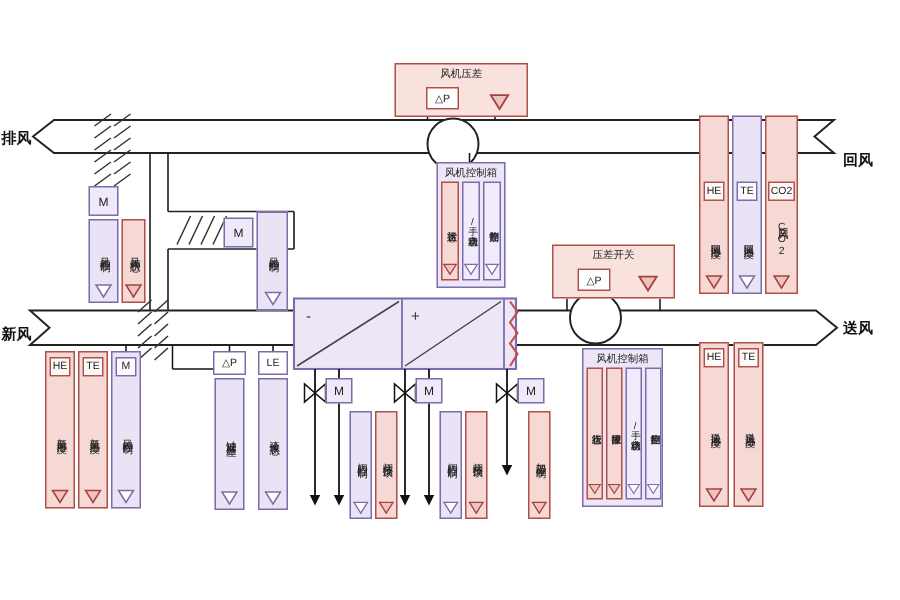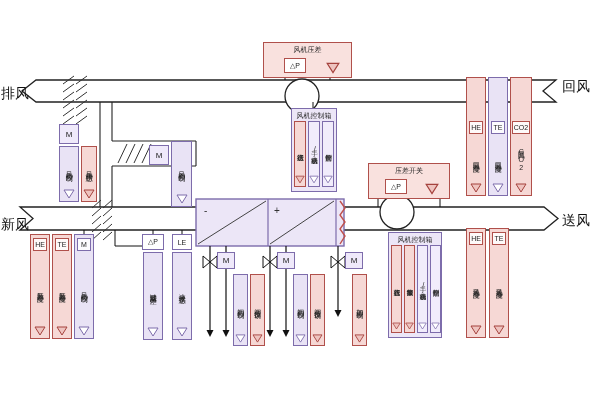--- a/index.html
+++ b/index.html
@@ -1,20 +1,20 @@
 <!DOCTYPE html>
 <html><head>
 <meta charset="utf-8">
 <style>
   *{margin:0;padding:0;box-sizing:border-box}
   html,body{background:#fff}
   body{font-family:"Liberation Sans",sans-serif;color:#222}
   .stage{position:relative;width:600px;height:400px;background:#fff;overflow:hidden}
   .bg{position:absolute;left:0;top:0}
-  .duct-label{position:absolute;font-size:14px;font-weight:normal;color:#111;white-space:nowrap}
+  .duct-label{position:absolute;font-size:10px;font-weight:bold;color:#111;white-space:nowrap}
   .strip{position:absolute;border:1px solid;display:flex;flex-direction:column;align-items:center;padding:2px 0}
   .strip.pink{background:#f6d8d5;border-color:#b0504b}
   .strip.lav{background:#e9e3f5;border-color:#7d6cab}
   .vtext{writing-mode:vertical-rl;text-orientation:upright;font-size:7px;line-height:1.05;letter-spacing:1px;color:#222;flex:1;display:flex;align-items:center;justify-content:center}
   .tagbox{font-size:7px;line-height:1;border:1px solid;background:rgba(255,255,255,.85);padding:2px 1px;min-width:14px;text-align:center;margin:1px 0 2px}
   .strip.pink .tagbox{border-color:#b0504b}
   .strip.lav .tagbox{border-color:#7d6cab}
   .tri{flex:none;margin-top:2px}
   .tri polygon{stroke-width:1}
   .tri.red polygon{fill:#eec3bf;stroke:#a5423d}
@@ -137,21 +137,21 @@
       <line x1="115" y1="246" x2="142" y2="246"></line>
       <line x1="153" y1="230" x2="153" y2="234"></line>
       <line x1="182" y1="230" x2="182" y2="234"></line>
       <line x1="378" y1="199" x2="378" y2="207"></line>
       <line x1="440" y1="199" x2="440" y2="207"></line>
       <line x1="84" y1="230" x2="84" y2="234"></line>
     </g>
   </svg>
 
   <div class="duct-label" style="left:1px;top:85px">排风</div>
-  <div class="duct-label" style="left:562px;top:78px">回风</div>
+  <div class="duct-label" style="left:562px;top:100px">回风</div>
   <div class="duct-label" style="left:1px;top:216px">新风</div>
   <div class="duct-label" style="left:562px;top:212px">送风</div>
 
   <div class="mbox" style="left:59px;top:124px;width:20px;height:20px">M</div>
   <div class="strip lav" style="left:59px;top:146px;width:20px;height:56px">
     <div class="vtext">风阀控制</div>
     <svg class="tri pur" width="12" height="10" viewBox="0 0 12 10">
         <polygon points="1,1 11,1 6,9"></polygon>
       </svg>
   </div>

